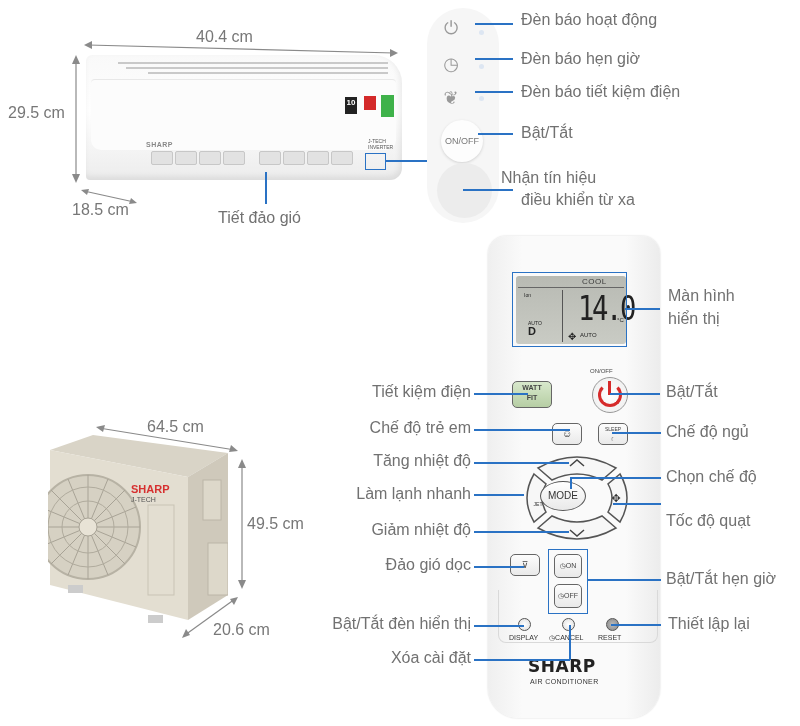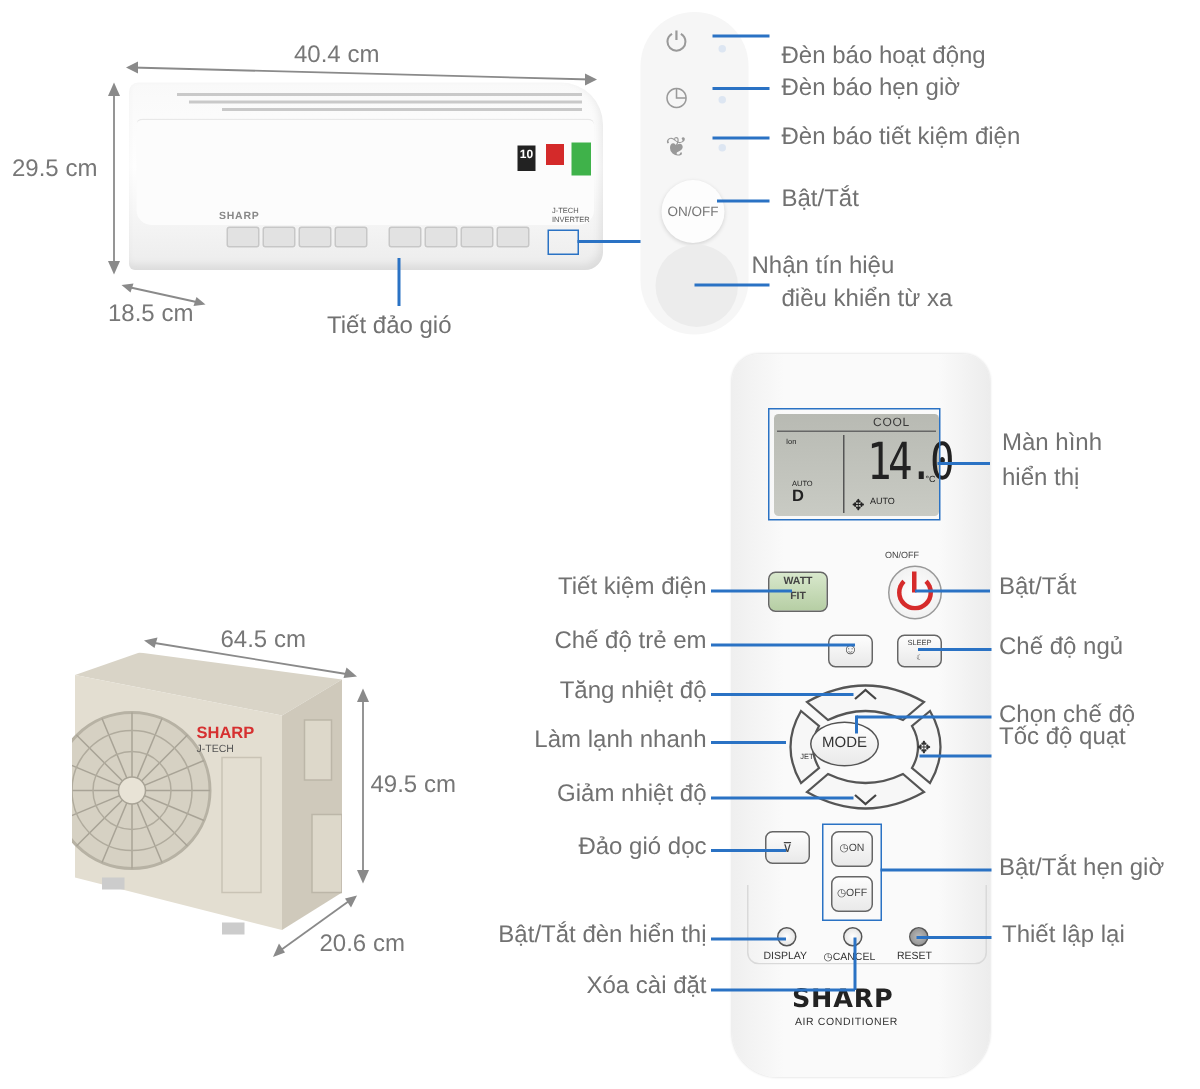--- a/index.html
+++ b/index.html
@@ -135,21 +135,21 @@
   <div class="p-ico" style="top:10px">⏻</div>
   <div class="p-dot" style="top:22px"></div>
   <div class="p-ico" style="top:46px">◷</div>
   <div class="p-dot" style="top:56px"></div>
   <div class="p-ico" style="top:80px;color:#999">❦</div>
   <div class="p-dot" style="top:88px"></div>
   <div class="p-onoff">ON/OFF</div>
   <div class="p-recv"></div>
 </div>
 <div class="line" style="left:475px;top:23px;width:38px;height:1.5px"></div>
-<div class="lbl" style="left:521px;top:28px">Đèn báo hoạt động</div>
+<div class="lbl" style="left:521px;top:10px">Đèn báo hoạt động</div>
 <div class="line" style="left:475px;top:58px;width:38px;height:1.5px"></div>
 <div class="lbl" style="left:521px;top:49px">Đèn báo hẹn giờ</div>
 <div class="line" style="left:475px;top:91px;width:38px;height:1.5px"></div>
 <div class="lbl" style="left:521px;top:82px">Đèn báo tiết kiệm điện</div>
 <div class="line" style="left:478px;top:133px;width:35px;height:1.5px"></div>
 <div class="lbl" style="left:521px;top:123px">Bật/Tắt</div>
 <div class="line" style="left:463px;top:189px;width:50px;height:1.5px"></div>
 <div class="lbl" style="left:501px;top:168px">Nhận tín hiệu</div>
 <div class="lbl" style="left:521px;top:190px">điều khiển từ xa</div>
 
@@ -287,17 +287,17 @@
 <div class="lbl" style="left:668px;top:286px">Màn hình</div>
 <div class="lbl" style="left:668px;top:309px">hiển thị</div>
 <div class="line" style="left:610px;top:393px;width:50px;height:1.5px"></div>
 <div class="lbl" style="left:666px;top:382px">Bật/Tắt</div>
 <div class="line" style="left:612px;top:432px;width:49px;height:1.5px"></div>
 <div class="lbl" style="left:666px;top:422px">Chế độ ngủ</div>
 <div class="line" style="left:571px;top:477px;width:90px;height:1.5px"></div>
 <div class="line" style="left:570px;top:477px;width:1.5px;height:12px"></div>
 <div class="lbl" style="left:666px;top:467px">Chọn chế độ</div>
 <div class="line" style="left:613px;top:503px;width:48px;height:1.5px"></div>
-<div class="lbl" style="left:666px;top:482px">Tốc độ quạt</div>
+<div class="lbl" style="left:666px;top:511px">Tốc độ quạt</div>
 <div class="line" style="left:587px;top:579px;width:74px;height:1.5px"></div>
 <div class="lbl" style="left:666px;top:569px">Bật/Tắt hẹn giờ</div>
 <div class="line" style="left:611px;top:624px;width:50px;height:1.5px"></div>
 <div class="lbl" style="left:668px;top:614px">Thiết lập lại</div>
 
 </body></html>

